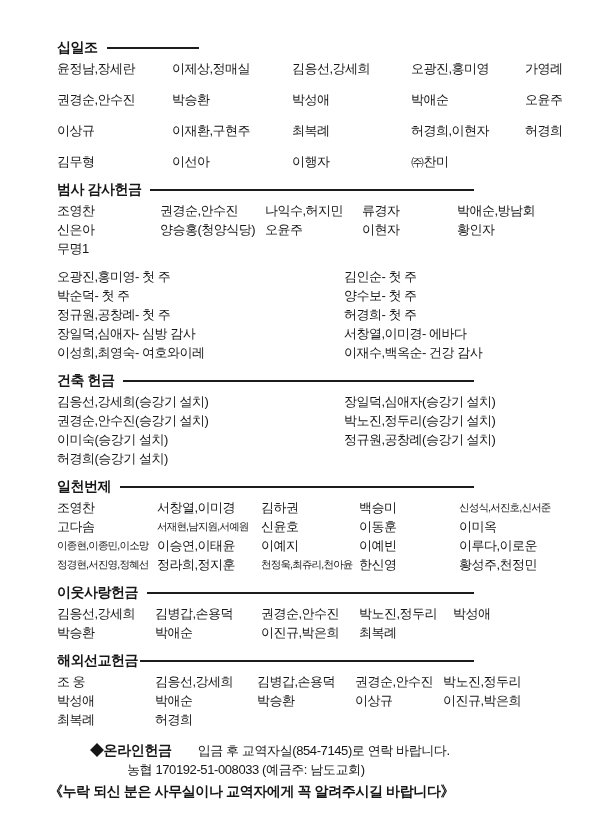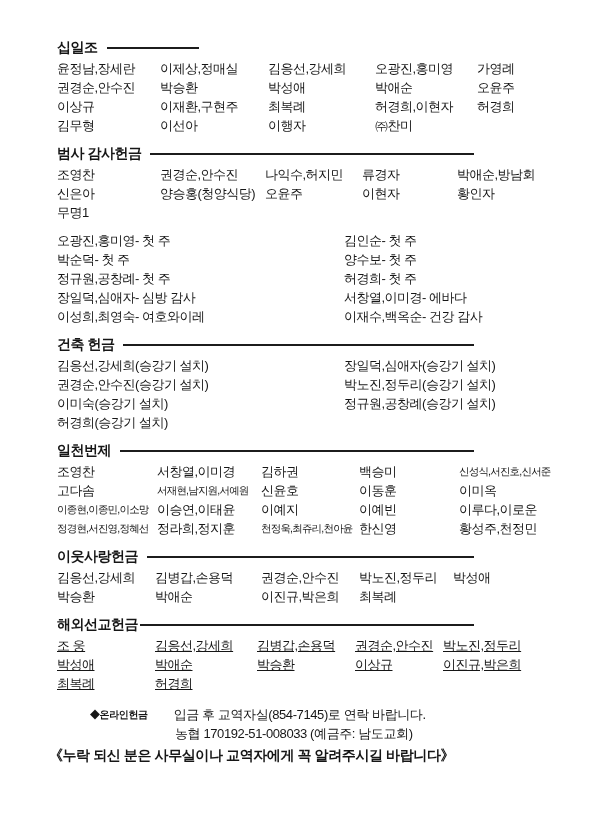--- a/index.html
+++ b/index.html
@@ -40,38 +40,38 @@
     margin-left: 9px;
   }
   .rule.short { flex: 0 0 92px; }
   .rule.attached { margin-left: 2px; }
   .grid {
     display: grid;
     font-size: 13px;
     line-height: 19px;
     letter-spacing: -0.5px;
   }
-  .grid-tithe    { grid-template-columns: 103px 108px 107px 102px 1fr; }
+  .grid-tithe    { grid-template-columns: 103px 108px 107px 102px 1fr; gap: 12px; }
   .grid-beomsa   { grid-template-columns: 103px 105px 97px 95px 1fr; }
   .grid-two      { grid-template-columns: 287px 1fr; }
   .grid-ilcheon  { grid-template-columns: 100px 104px 98px 100px 1fr; }
   .grid-neighbor { grid-template-columns: 98px 106px 98px 94px 1fr; }
-  .grid-overseas { grid-template-columns: 98px 102px 98px 88px 1fr; text-decoration: underline; }
+  .grid-overseas { grid-template-columns: 98px 102px 98px 88px 1fr; }
   .cell { white-space: nowrap; }
   .cell.condensed { font-size: 10.5px; letter-spacing: -0.8px; }
   .footer { margin-top: 12px; font-size: 13px; letter-spacing: -0.4px; }
   .footer-row1 { display: flex; line-height: 19px; }
   .footer-label {
     font-weight: bold;
-    font-size: 10px;
+    font-size: 14px;
     margin-left: 33px;
     white-space: nowrap;
   }
   .footer-desc { margin-left: 26px; white-space: nowrap; }
-  .footer-row2 { margin-left: 118px; line-height: 19px; white-space: nowrap; }
+  .footer-row2 { margin-left: 70px; line-height: 19px; white-space: nowrap; }
   .footer-notice {
     font-weight: bold;
     font-size: 14px;
     line-height: 20px;
     text-align: center;
     position: relative;
     left: -14px;
     margin-top: 2px;
     white-space: nowrap;
   }

